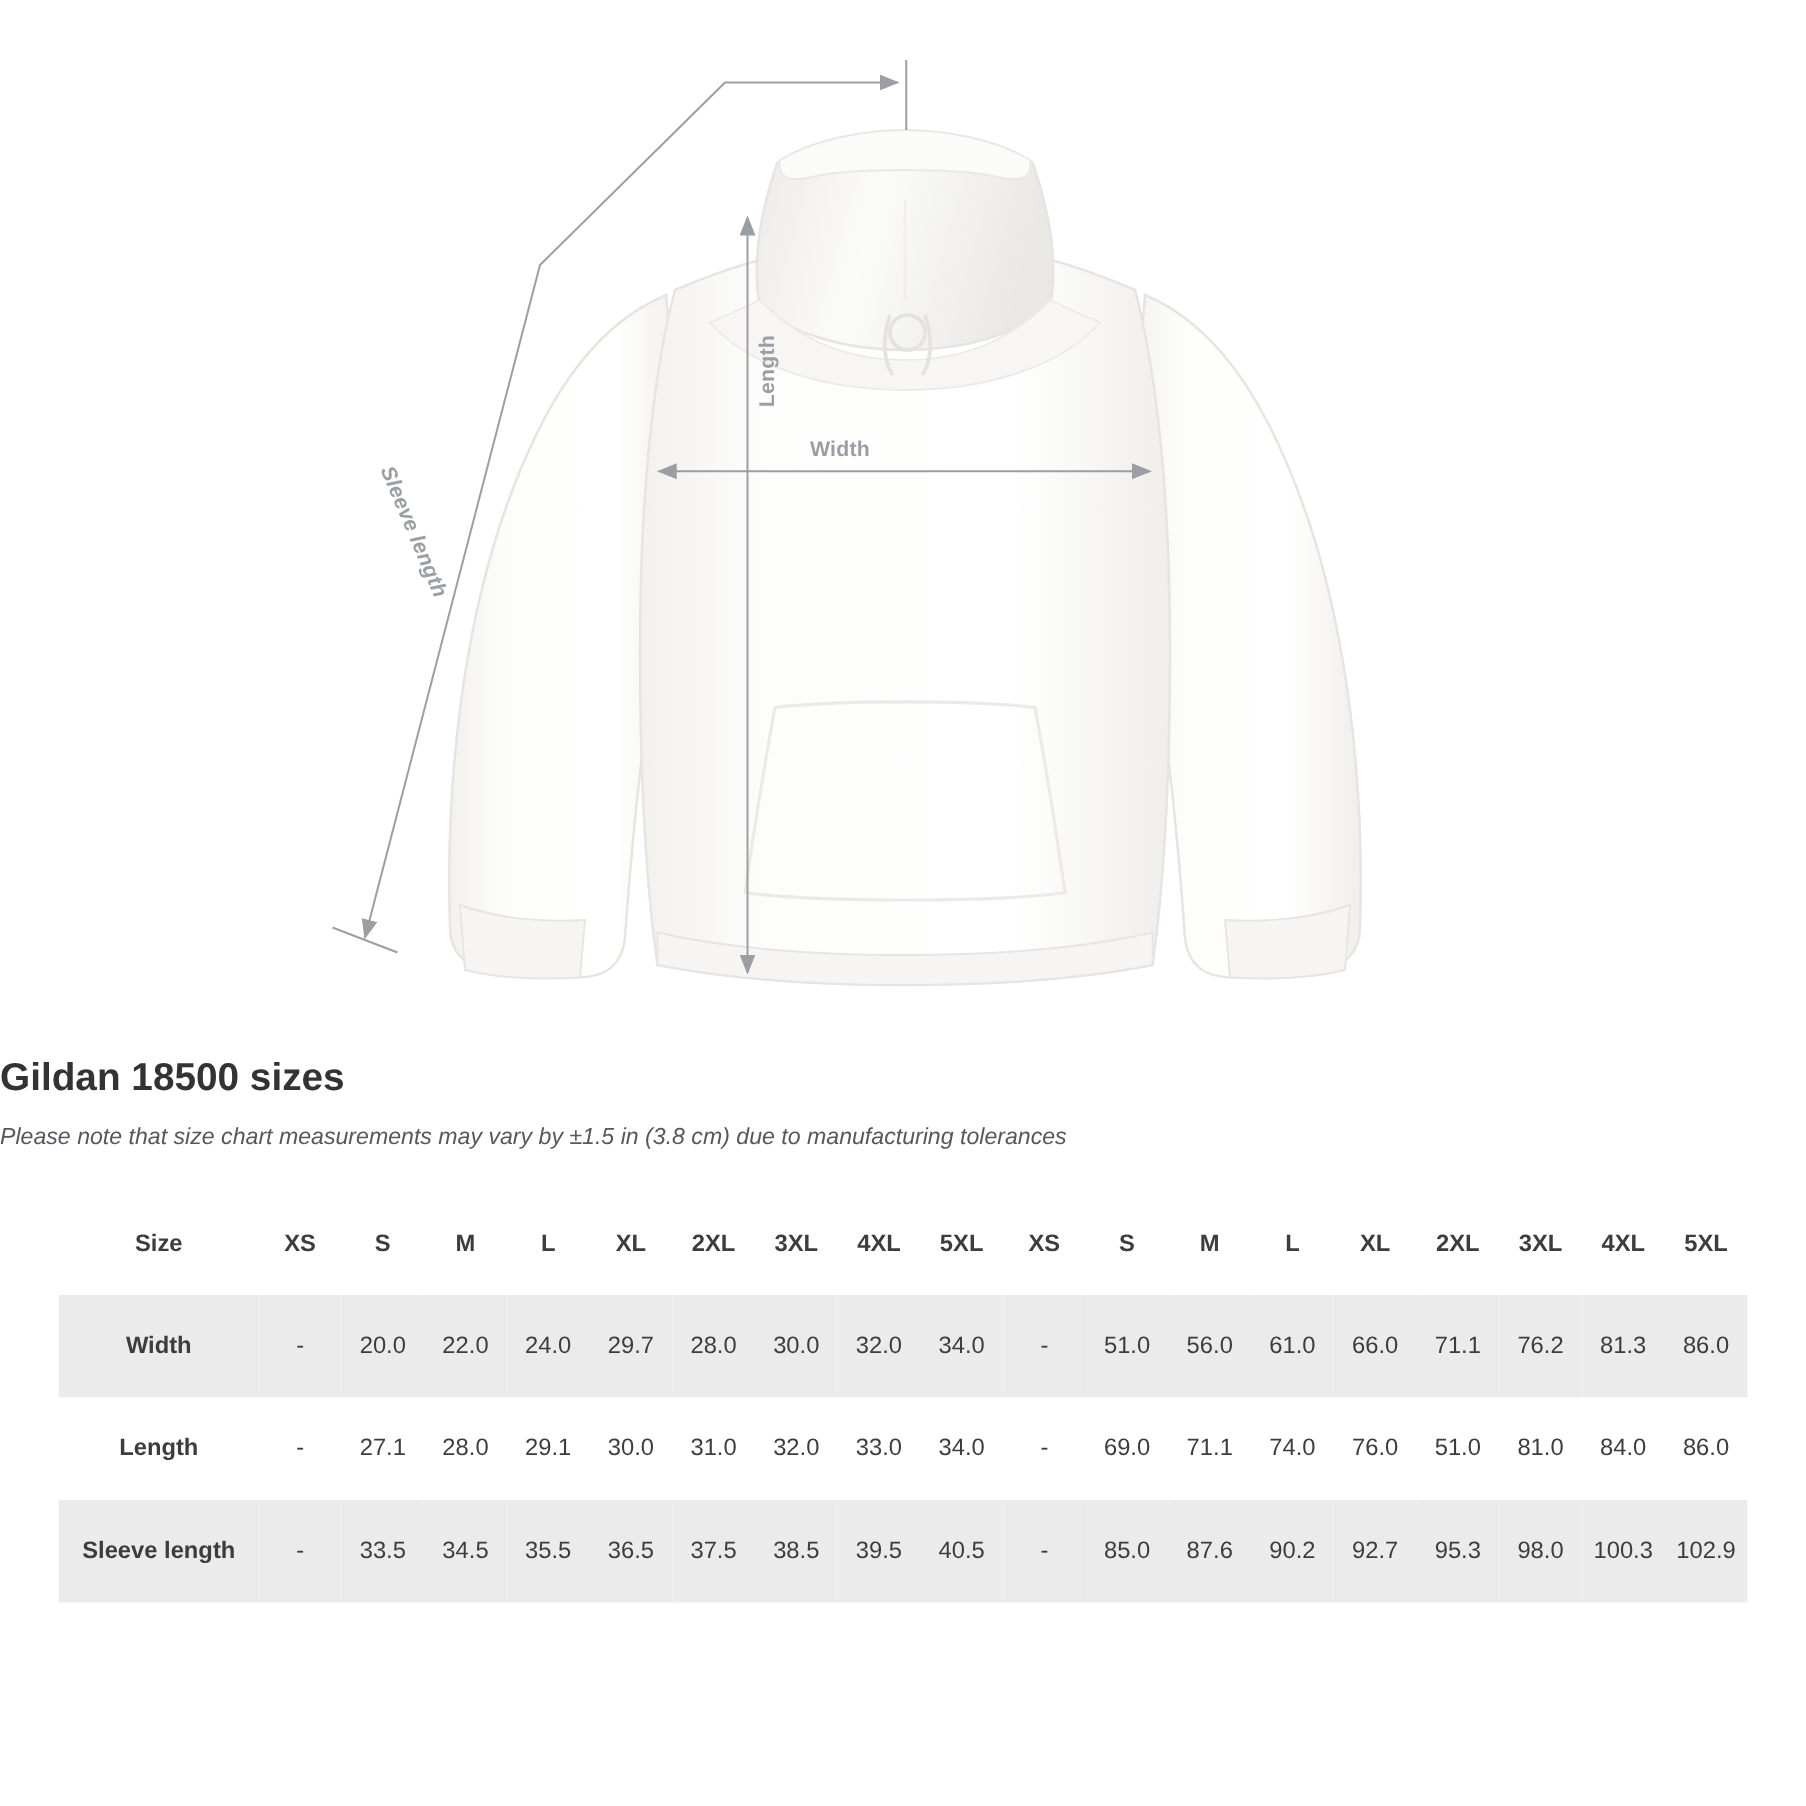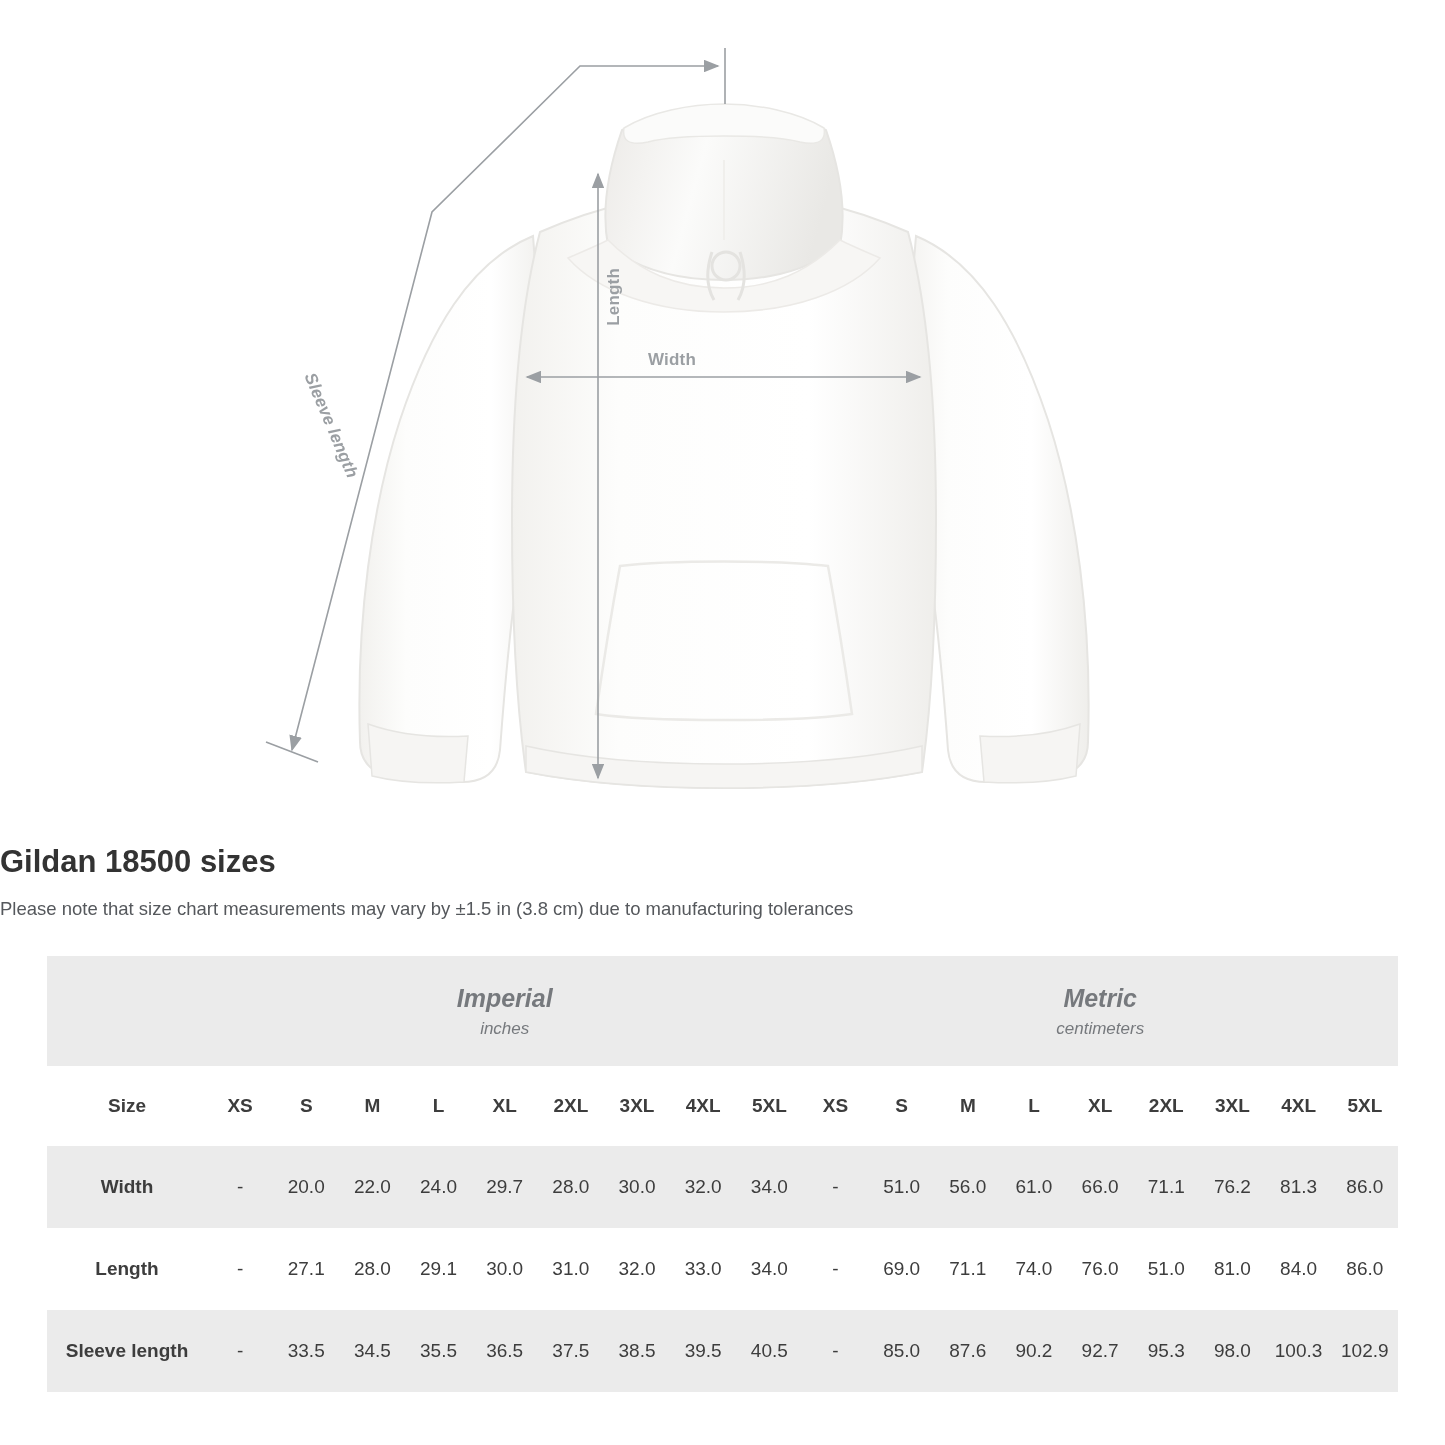--- a/index.html
+++ b/index.html
@@ -67,20 +67,21 @@
     margin-top: 24px;
   }
   .chart-title {
     font-size: 31px;
     font-weight: bold;
     color: #333333;
     margin: 0;
   }
   .chart-note {
     font-size: 18.5px;
+    font-style: italic;
     color: #55585c;
     margin: 18px 0 0 0;
   }
 
   
   .table-wrap {
     margin: 36px 47px 0 47px;
   }
   table {
     border-collapse: collapse;
@@ -229,31 +230,20 @@
   </div>
 
   <div class="table-wrap">
     <table>
       <colgroup>
         <col class="col-label">
         <col span="9">
         <col span="9">
       </colgroup>
       <tbody>
-        <tr class="unit-row">
-          <td></td>
-          <td colspan="9">
-            <div class="unit-name">Imperial</div>
-            <div class="unit-sub">inches</div>
-          </td>
-          <td colspan="9">
-            <div class="unit-name">Metric</div>
-            <div class="unit-sub">centimeters</div>
-          </td>
-        </tr>
 
         <tr class="head-row">
           <td class="rowlabel">Size</td>
           <td class="cell">XS</td>
           <td class="cell">S</td>
           <td class="cell">M</td>
           <td class="cell">L</td>
           <td class="cell">XL</td>
           <td class="cell">2XL</td>
           <td class="cell">3XL</td>

